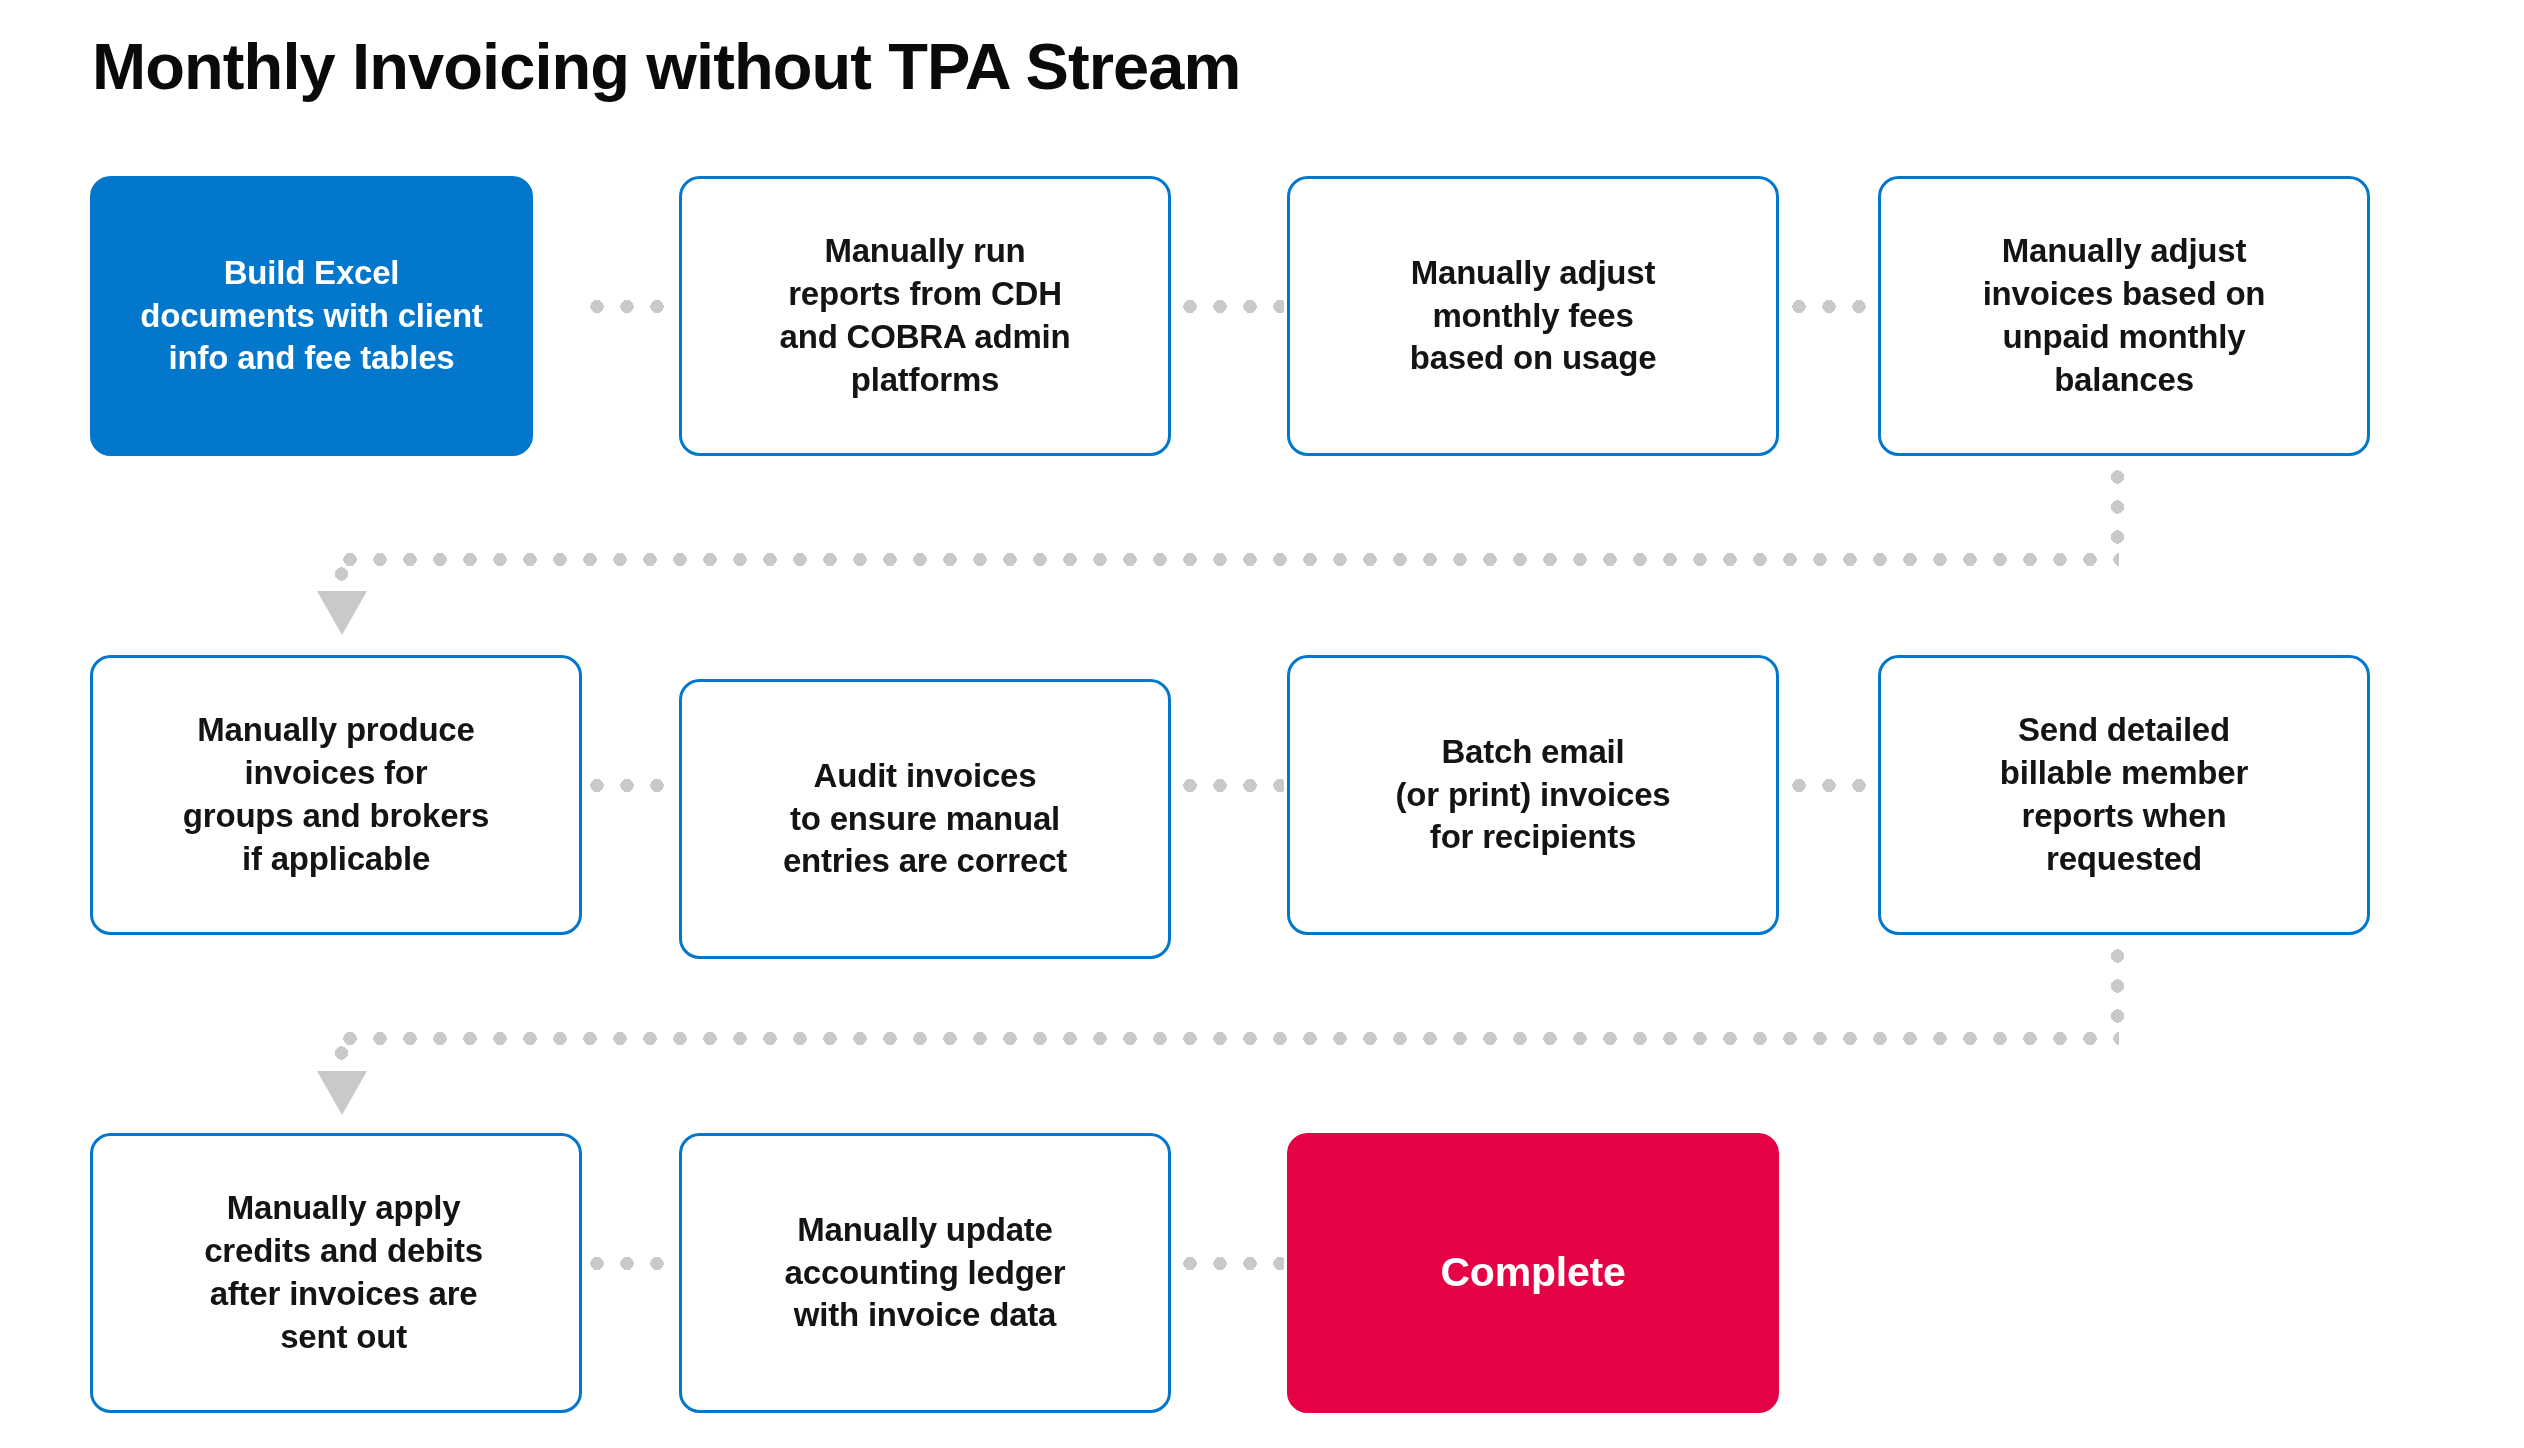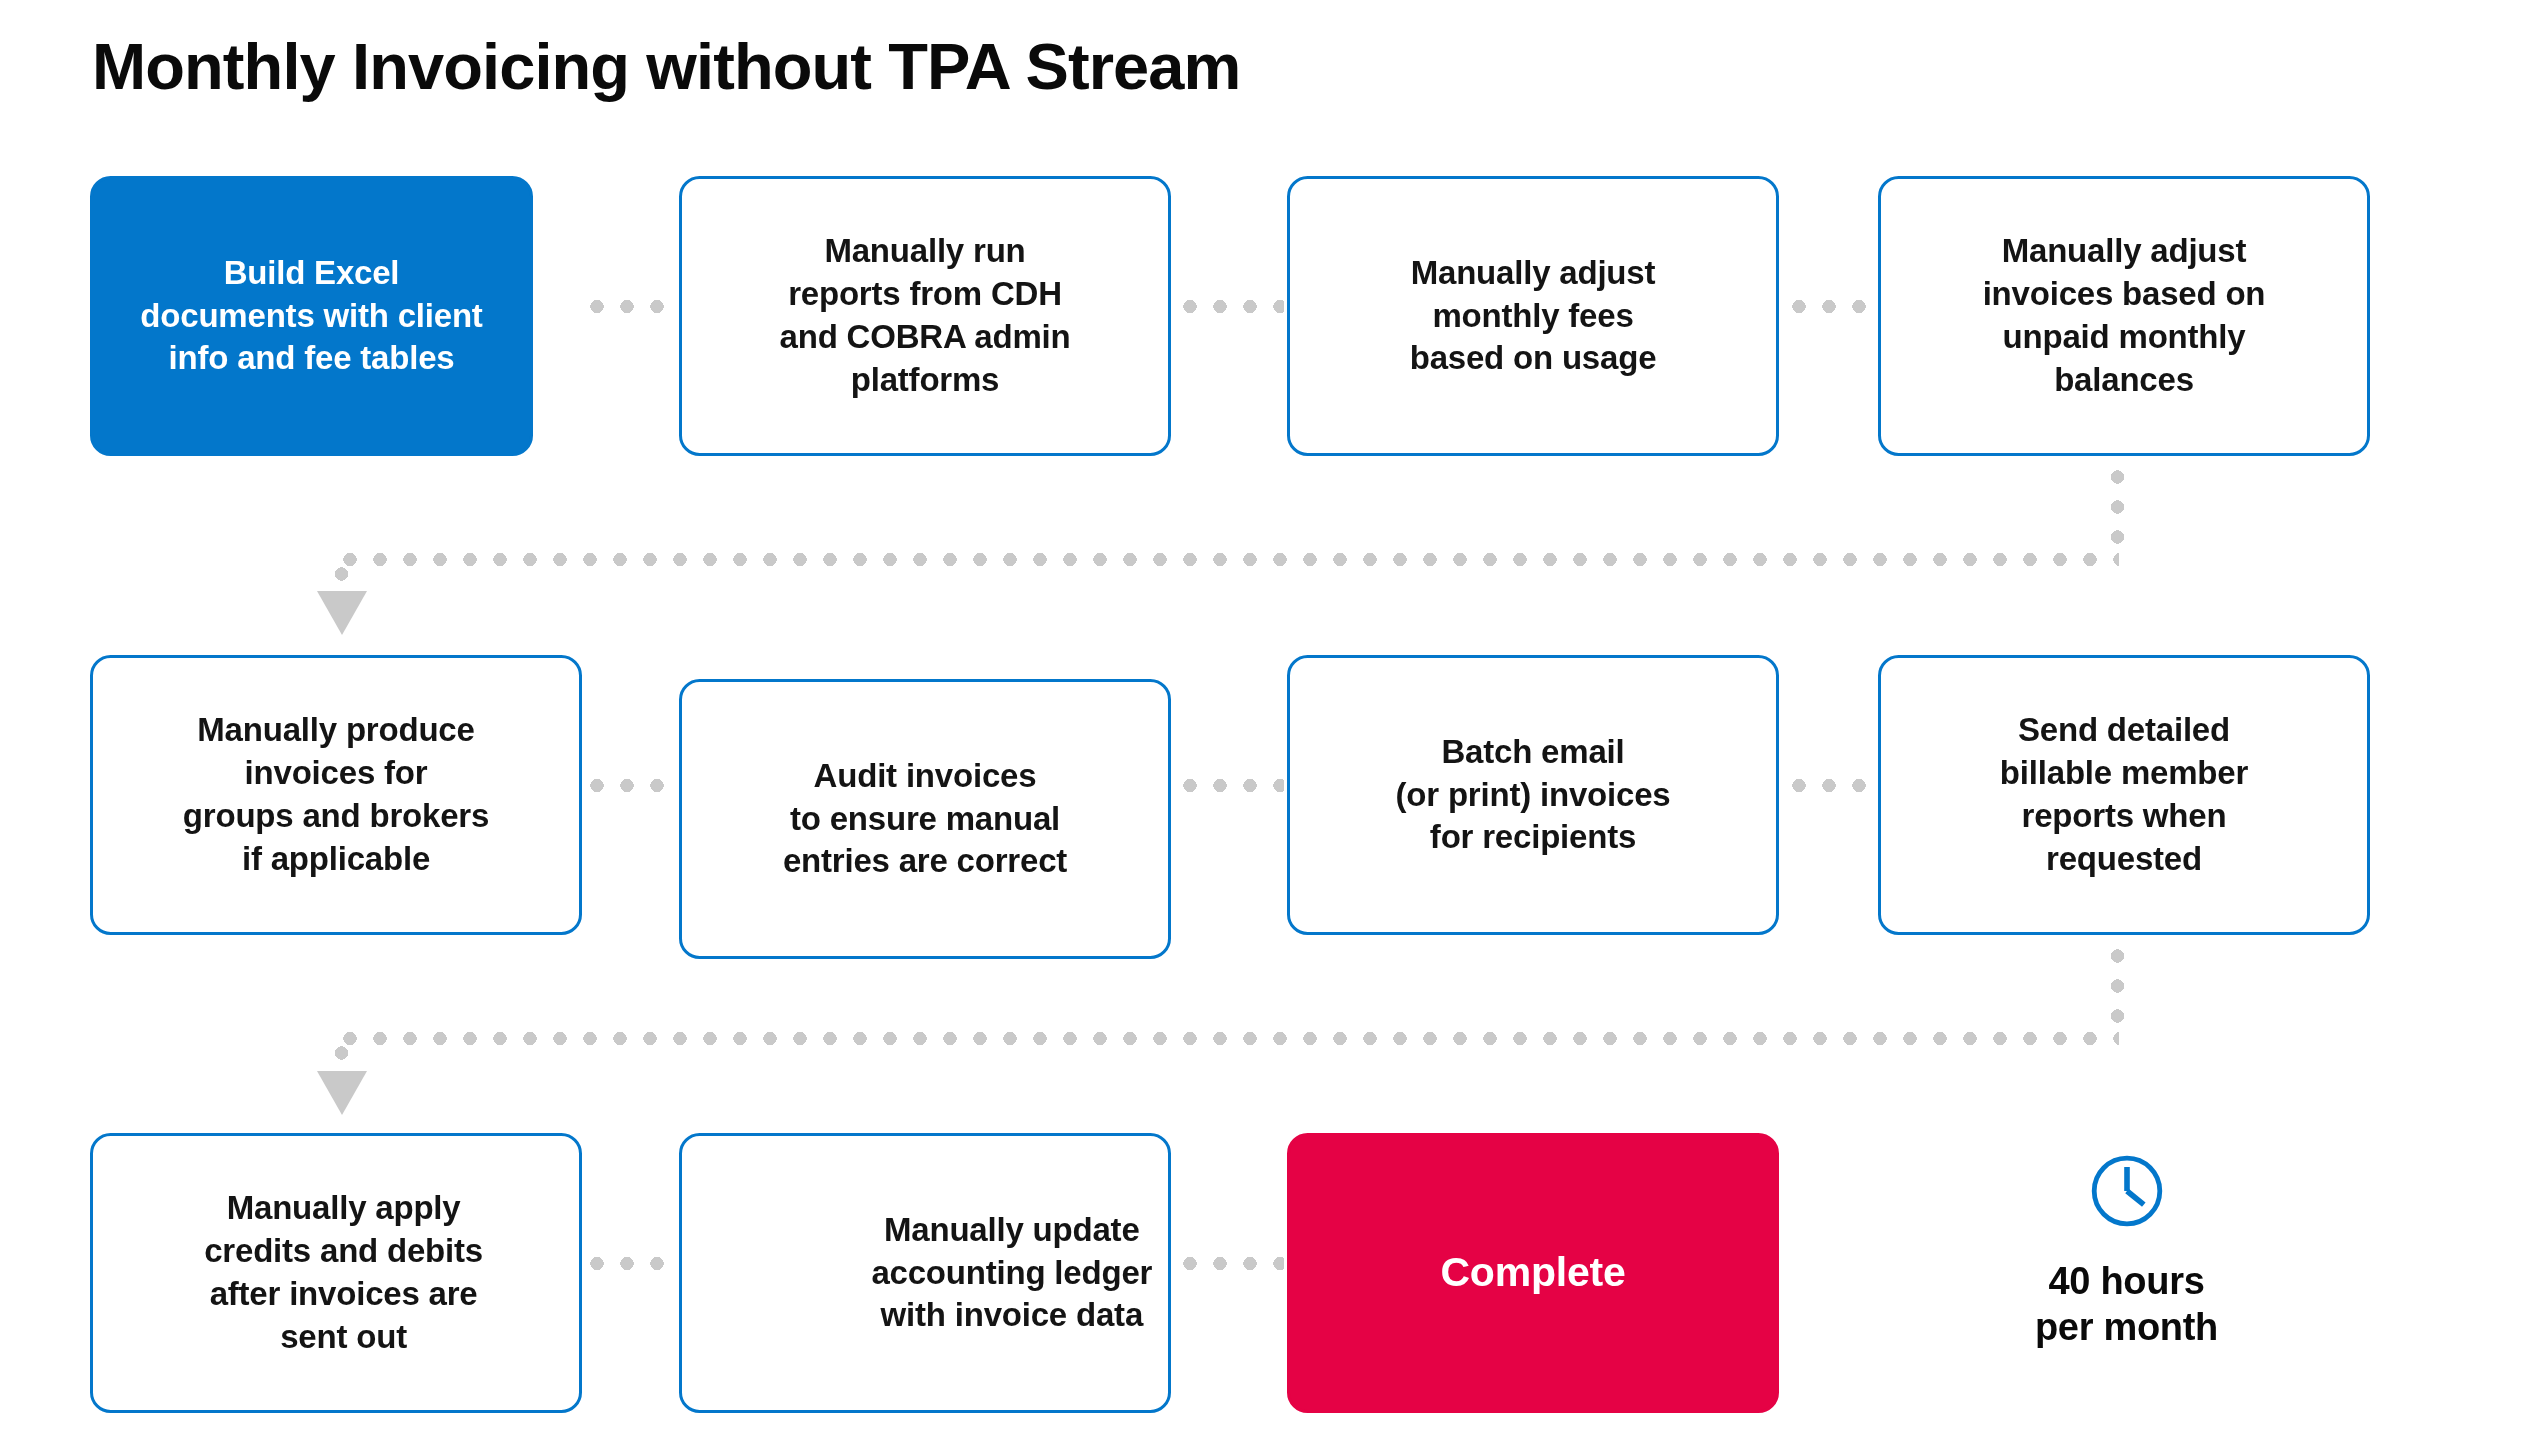--- a/index.html
+++ b/index.html
@@ -204,36 +204,27 @@
 
   <div class="node outline" style="left:90px; top:1133px; width:492px; height:280px;padding-left:31px;">
     <span class="node-label">Manually apply
 credits and debits
 after invoices are
 sent out</span>
   </div>
 
   <div class="dots-h" style="left:582px; top:1257px; width:94px;"></div>
 
-  <div class="node outline" style="left:679px; top:1133px; width:492px; height:280px;justify-content:flex-end;">
+  <div class="node outline" style="left:679px; top:1133px; width:492px; height:280px;">
     <span class="node-label">Manually update
 accounting ledger
 with invoice data</span>
   </div>
 
   <div class="dots-h" style="left:1175px; top:1257px; width:109px;"></div>
 
   <div class="node filled-red" style="left:1287px; top:1133px; width:492px; height:280px;">
     <span class="node-label">Complete</span>
   </div>
 
-  <div id="clock-group">
-    <svg id="clock-icon" viewBox="0 0 100 100" xmlns="http://www.w3.org/2000/svg">
-      <circle cx="50" cy="50" r="41" fill="none" stroke="#0377CB" stroke-width="6"></circle>
-      <line x1="50" y1="50" x2="50" y2="20" stroke="#0377CB" stroke-width="7" stroke-linecap="butt"></line>
-      <line x1="50" y1="50" x2="71" y2="67" stroke="#0377CB" stroke-width="7" stroke-linecap="butt"></line>
-    </svg>
-    <div id="hours-text">40 hours
-per month</div>
-  </div>
 
 </div>
 
 
 </body></html>

